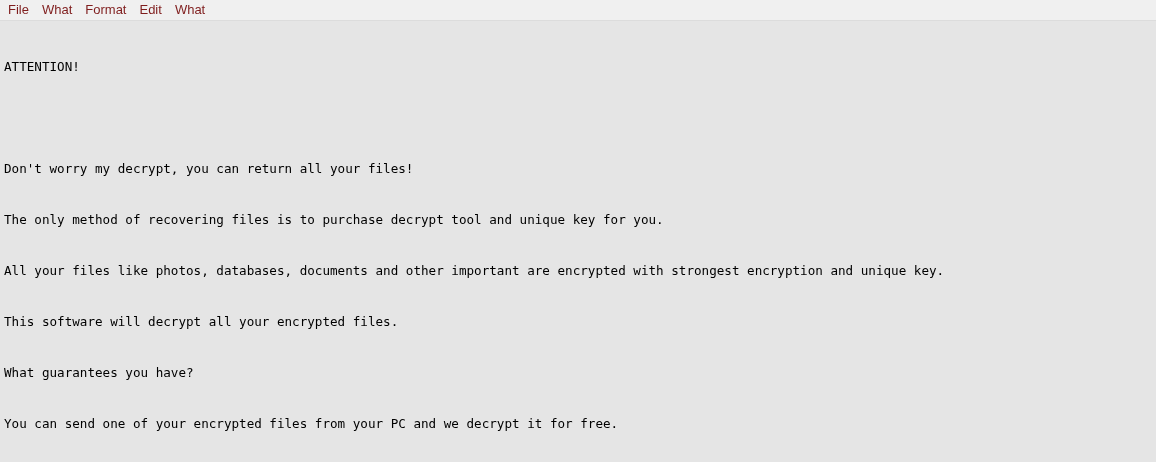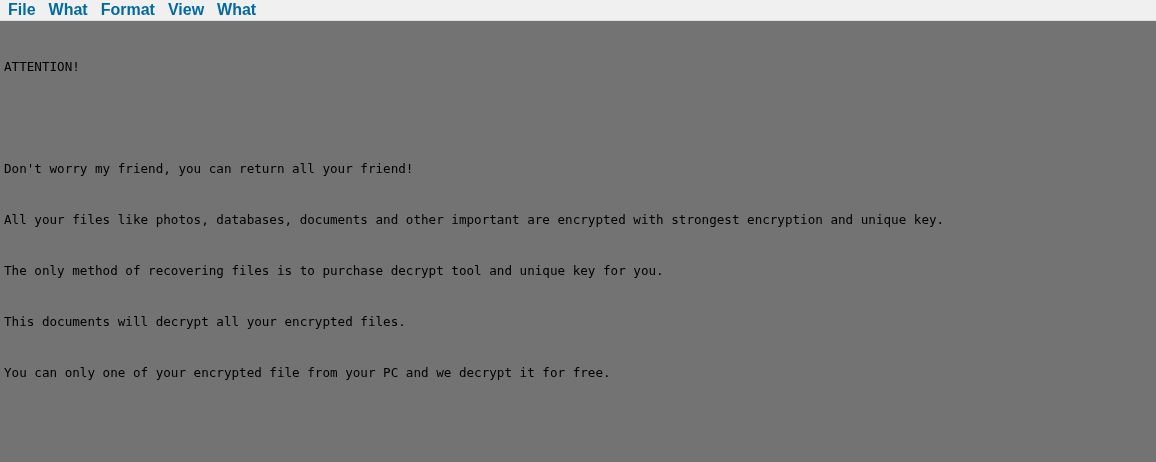--- a/index.html
+++ b/index.html
@@ -26,32 +26,31 @@
     background: #f0f0f0;
     border-bottom: 1px solid #dcdcdc;
     display: flex;
     align-items: center;
     padding-left: 6px;
     box-sizing: border-box;
     flex: 0 0 auto;
   }
   .menu-item {
     font-family: "Liberation Sans", sans-serif;
-    font-size: 16px;
+    font-size: 13px;
     line-height: 12px;
-    color: #0369a1;
+    color: #7f1d1d;
     padding: 2px 7px 3px 2px;
     margin-right: 4px;
     white-space: nowrap;
     cursor: default;
-    font-weight: bold;
   }
   .textarea {
     flex: 1 1 auto;
-    background: #737373;
+    background: #e5e5e5;
     overflow: hidden;
     padding: 3px 0 0 4px;
     box-sizing: border-box;
   }
   .doc {
     font-family: "DejaVu Sans Mono", "Liberation Mono", monospace;
     font-size: 12.6px;
     line-height: 17px;
     color: #000000;
     white-space: pre;
@@ -67,33 +66,34 @@
 </style>
 </head>
 <body>
 
 <div class="window">
 
   <div class="menubar">
     <div class="menu-item">File</div>
     <div class="menu-item">What</div>
     <div class="menu-item">Format</div>
-    <div class="menu-item">View</div>
+    <div class="menu-item">Edit</div>
     <div class="menu-item">What</div>
   </div>
 
   <div class="textarea">
     <div class="doc">
       <div class="line">ATTENTION!</div>
       <div class="line blank"></div>
-      <div class="line">Don't worry my friend, you can return all your friend!</div>
+      <div class="line">Don't worry my decrypt, you can return all your files!</div>
+      <div class="line">The only method of recovering files is to purchase decrypt tool and unique key for you.</div>
       <div class="line">All your files like photos, databases, documents and other important are encrypted with strongest encryption and unique key.</div>
-      <div class="line">The only method of recovering files is to purchase decrypt tool and unique key for you.</div>
-      <div class="line">This documents will decrypt all your encrypted files.</div>
-      <div class="line">You can only one of your encrypted file from your PC and we decrypt it for free.</div>
+      <div class="line">This software will decrypt all your encrypted files.</div>
+      <div class="line">What guarantees you have?</div>
+      <div class="line">You can send one of your encrypted files from your PC and we decrypt it for free.</div>
       
       
       
       
       
       
       
       
       
       

